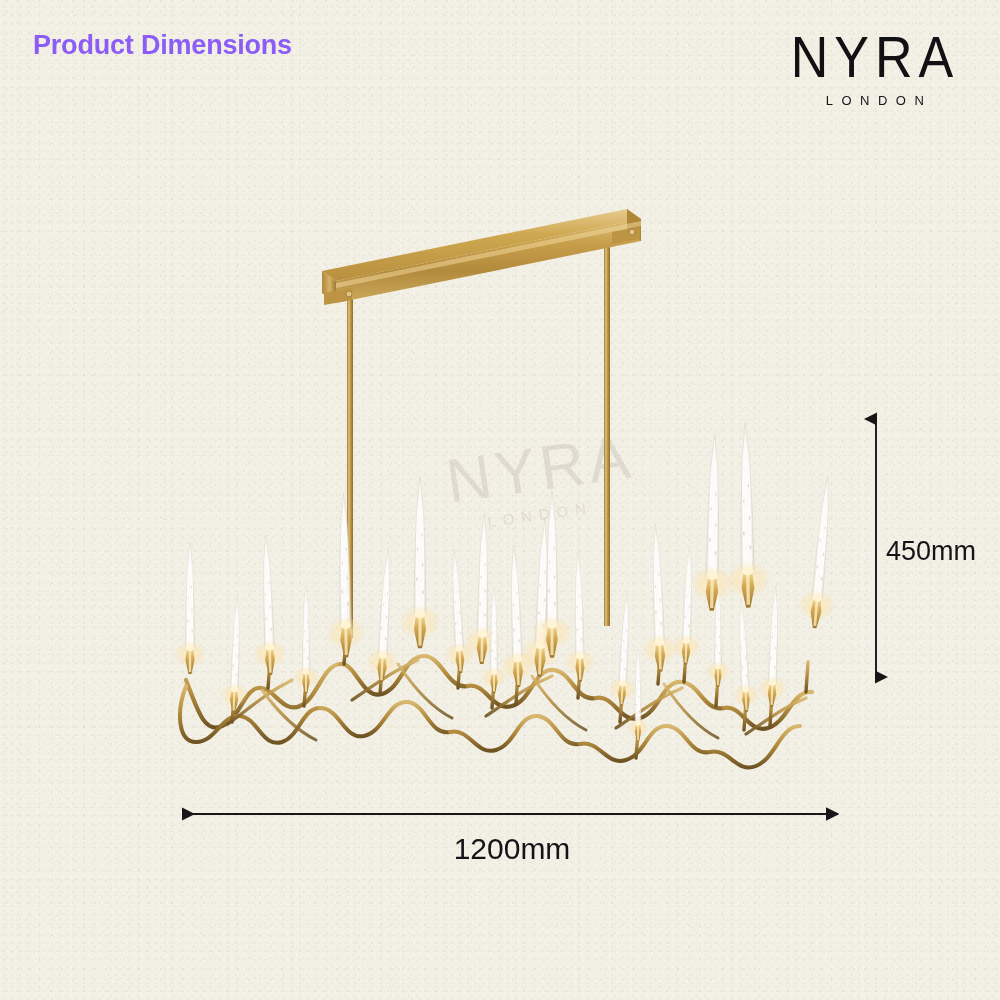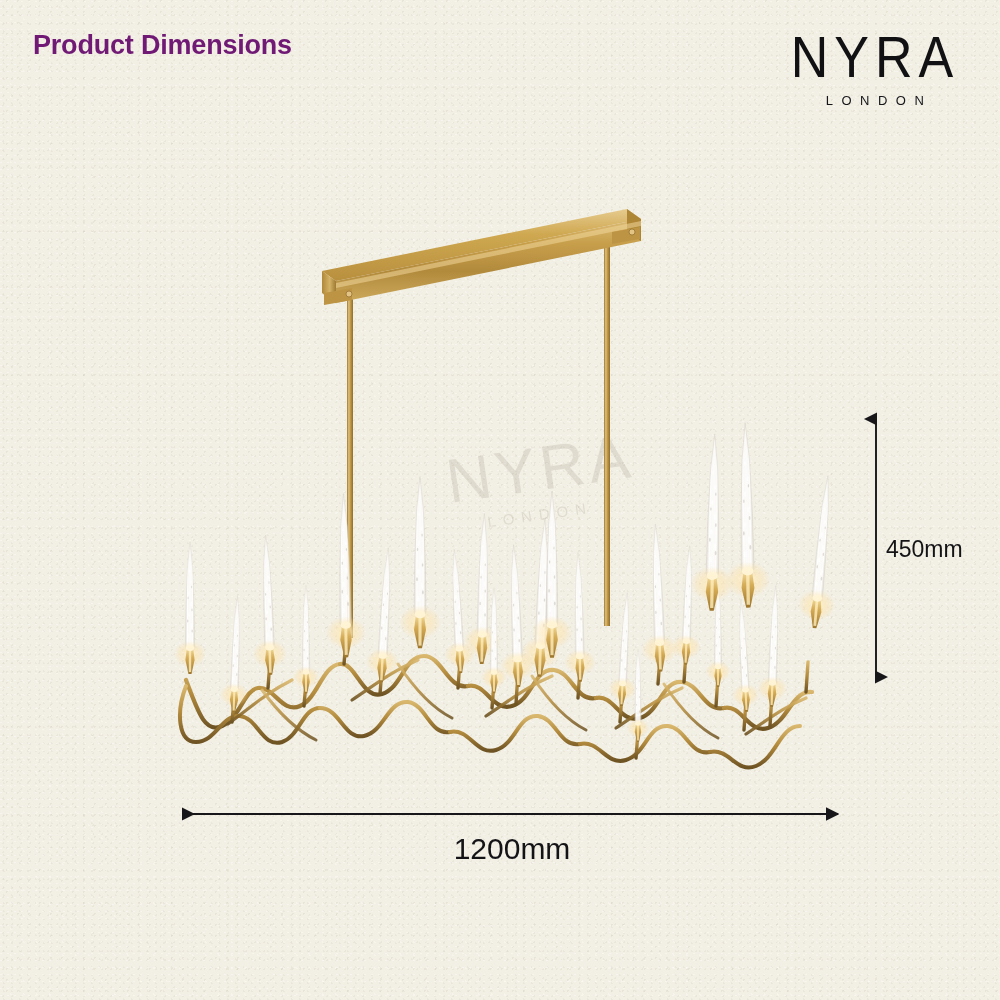--- a/index.html
+++ b/index.html
@@ -16,38 +16,38 @@
       radial-gradient(circle at 13% 22%, rgba(255,255,255,.55) 0 1px, transparent 1px),
       radial-gradient(circle at 61% 8%, rgba(195,188,165,.30) 0 1px, transparent 1px),
       radial-gradient(circle at 34% 71%, rgba(200,193,170,.25) 0 1px, transparent 1px),
       radial-gradient(circle at 82% 47%, rgba(255,255,255,.45) 0 1px, transparent 1px),
       radial-gradient(circle at 47% 91%, rgba(198,190,168,.22) 0 1px, transparent 1px);
     background-size:7px 7px,11px 11px,9px 9px,13px 13px,8px 8px;
     opacity:.75;
   }
   #page-title{
     position:absolute;left:33px;top:30px;
-    font-size:27px;font-weight:bold;color:#701a75;
+    font-size:27px;font-weight:bold;color:#8b5cf6;
     letter-spacing:-.2px;white-space:nowrap;
   }
   #brand-logo{
     position:absolute;left:770px;top:28px;width:210px;text-align:center;
   }
   .brand-name{
     font-size:52px;font-weight:300;color:#111114;
     letter-spacing:6px;line-height:1;
     font-family:"Liberation Sans",sans-serif;
     transform:scaleY(1.12);transform-origin:center top;
   }
   .brand-sub{
     font-size:13px;font-weight:400;color:#15151a;
     letter-spacing:8.5px;margin-top:13px;padding-left:8px;
   }
   .dim-label{position:absolute;color:#141417;white-space:nowrap;}
-  #dim-height-label{left:886px;top:536px;font-size:23px;}
+  #dim-height-label{left:886px;top:536px;font-size:27px;}
   #dim-width-label{left:0;top:832px;width:1024px;text-align:center;font-size:30px;}
   #fixture-svg,#dims-svg{position:absolute;left:0;top:0;}
   .wm{
     position:absolute;left:430px;top:438px;width:220px;
     text-align:center;color:#9a9181;opacity:.20;pointer-events:none;
   }
   .wm-n{font-size:62px;font-weight:300;letter-spacing:4px;line-height:1;transform:rotate(-8deg);}
   .wm-l{font-size:15px;letter-spacing:7px;margin-top:6px;transform:rotate(-8deg);}
 </style>
 </head>

